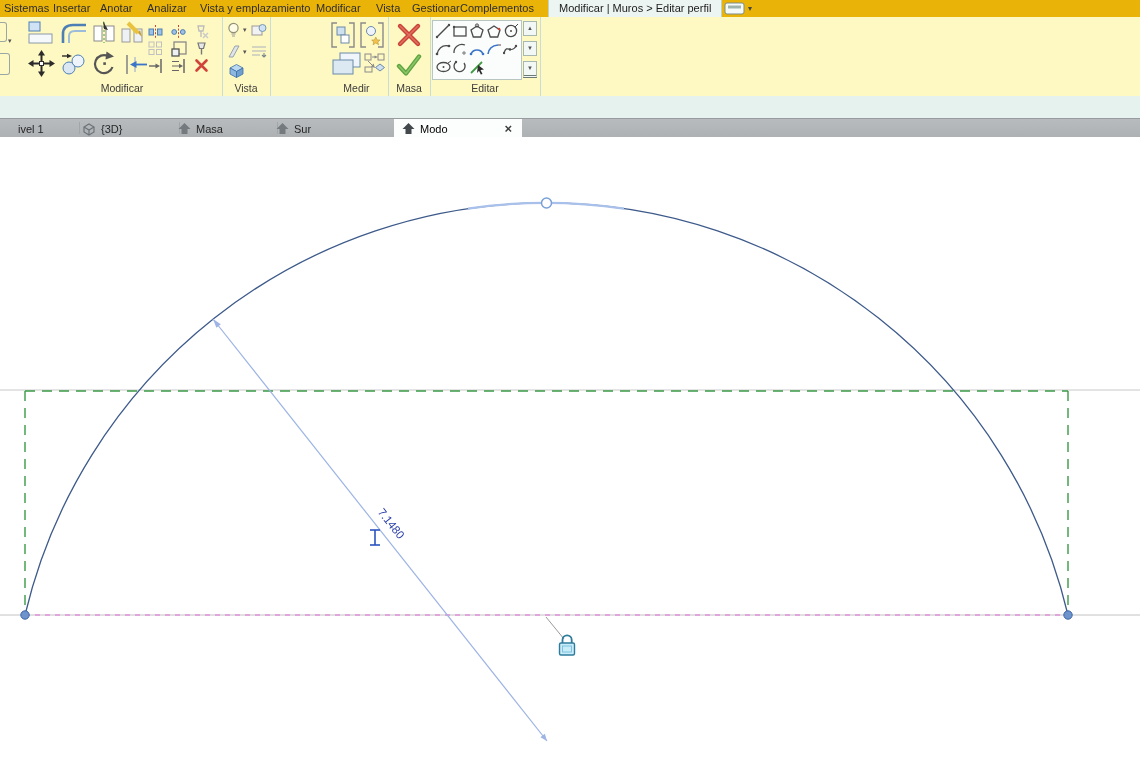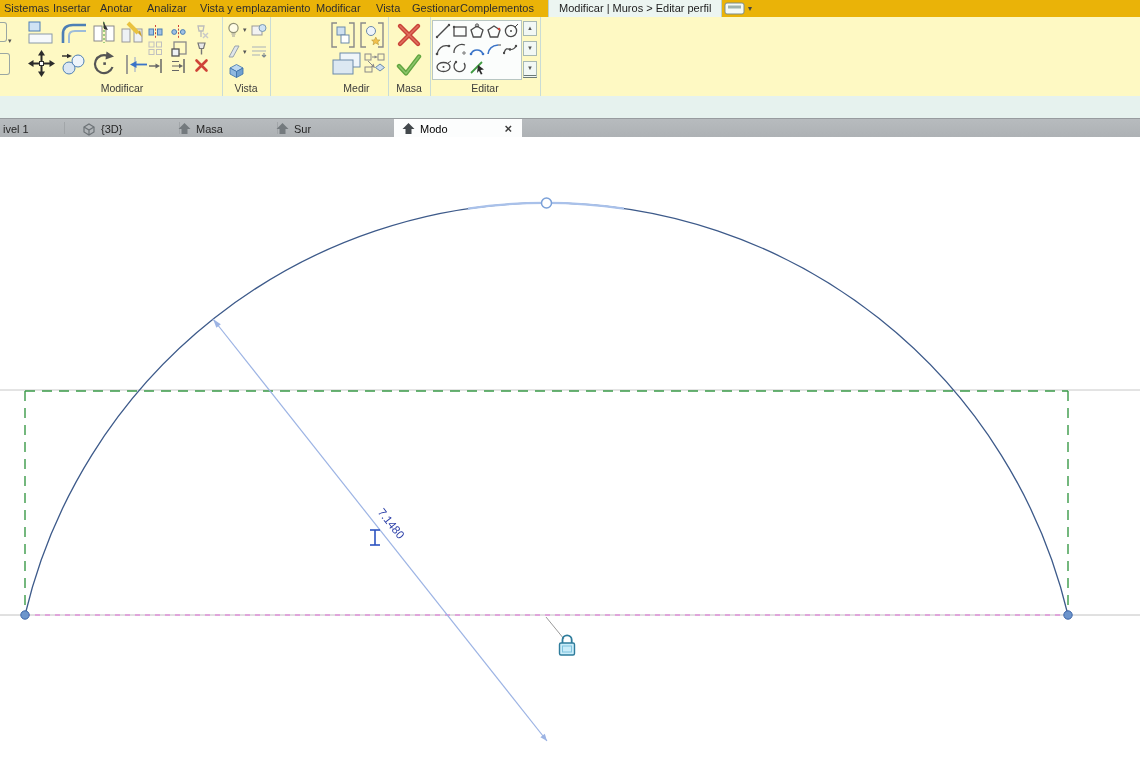--- a/index.html
+++ b/index.html
@@ -337,21 +337,21 @@
     <span class="scrollbtn" style="left:93px;top:4px">▲</span>
     <span class="scrollbtn" style="left:93px;top:24px">▼</span>
     <span class="scrollbtn expand" style="left:93px;top:44px">▼</span>
     <div class="plabel">Editar</div>
   </div>
 </div>
 
 <div class="options-strip"></div>
 
 <div class="view-tabs">
-  <div class="vtab" style="left:1px;width:62px;padding-left:2px">
+  <div class="vtab" style="left:16px;width:62px;padding-left:2px">
     <span>ivel 1</span>
     <span class="sep"></span>
   </div>
   <div class="vtab" style="left:66px;width:98px;padding-left:16px">
     <svg width="14" height="14" viewBox="0 0 14 14">
       <polygon points="2,5 7,2 12,5 12,10 7,13 2,10" fill="none" stroke="#6d7377" stroke-width="1.2"></polygon>
       <path d="M2 5 L7 8 L12 5 M7 8 V13" fill="none" stroke="#6d7377" stroke-width="1.2"></path>
     </svg>
     <span>{3D}</span>
     <span class="sep"></span>

